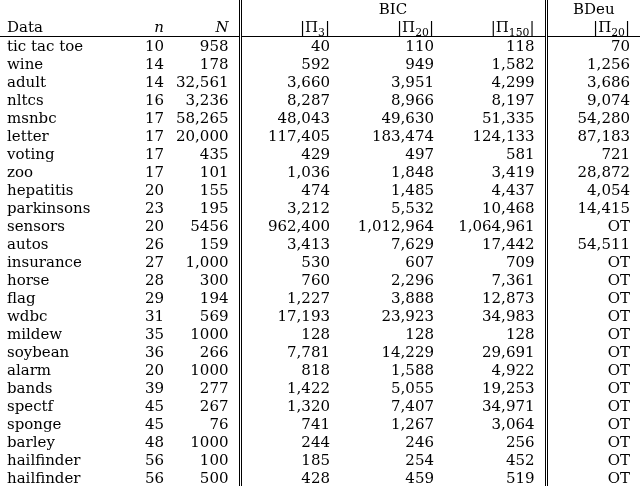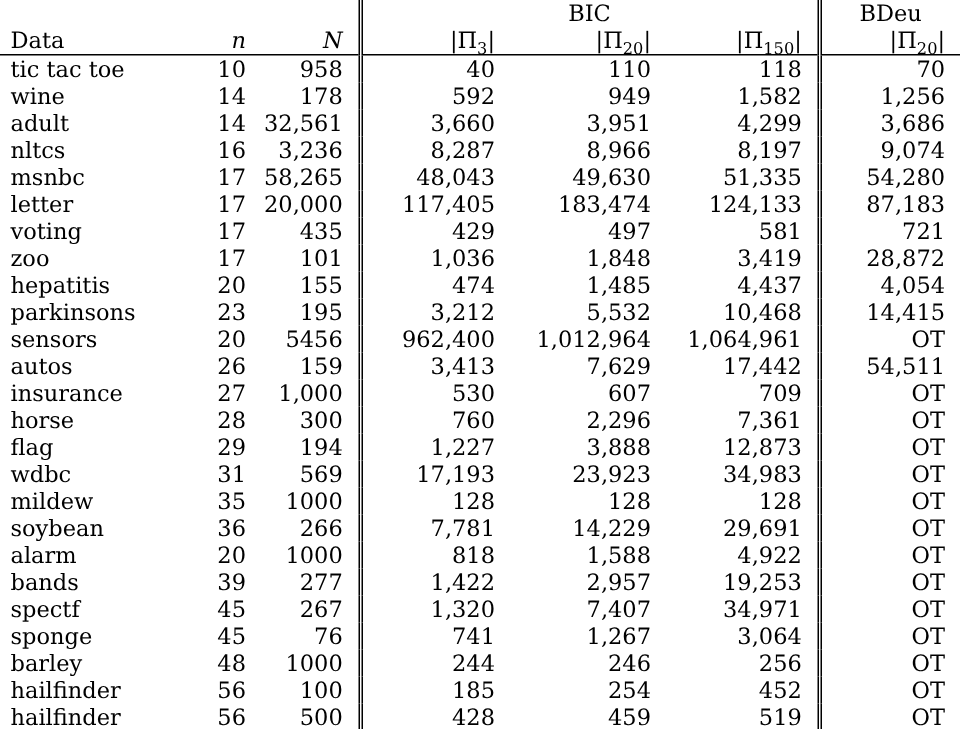--- a/index.html
+++ b/index.html
@@ -244,21 +244,21 @@
           <td class="right dbl">818</td>
           <td class="right">1,588</td>
           <td class="right">4,922</td>
           <td class="right dbl">OT</td>
         </tr>
         <tr>
           <td class="left">bands</td>
           <td class="right">39</td>
           <td class="right">277</td>
           <td class="right dbl">1,422</td>
-          <td class="right">2,957</td>
+          <td class="right">5,055</td>
           <td class="right">19,253</td>
           <td class="right dbl">OT</td>
         </tr>
         <tr>
           <td class="left">spectf</td>
           <td class="right">45</td>
           <td class="right">267</td>
           <td class="right dbl">1,320</td>
           <td class="right">7,407</td>
           <td class="right">34,971</td>

